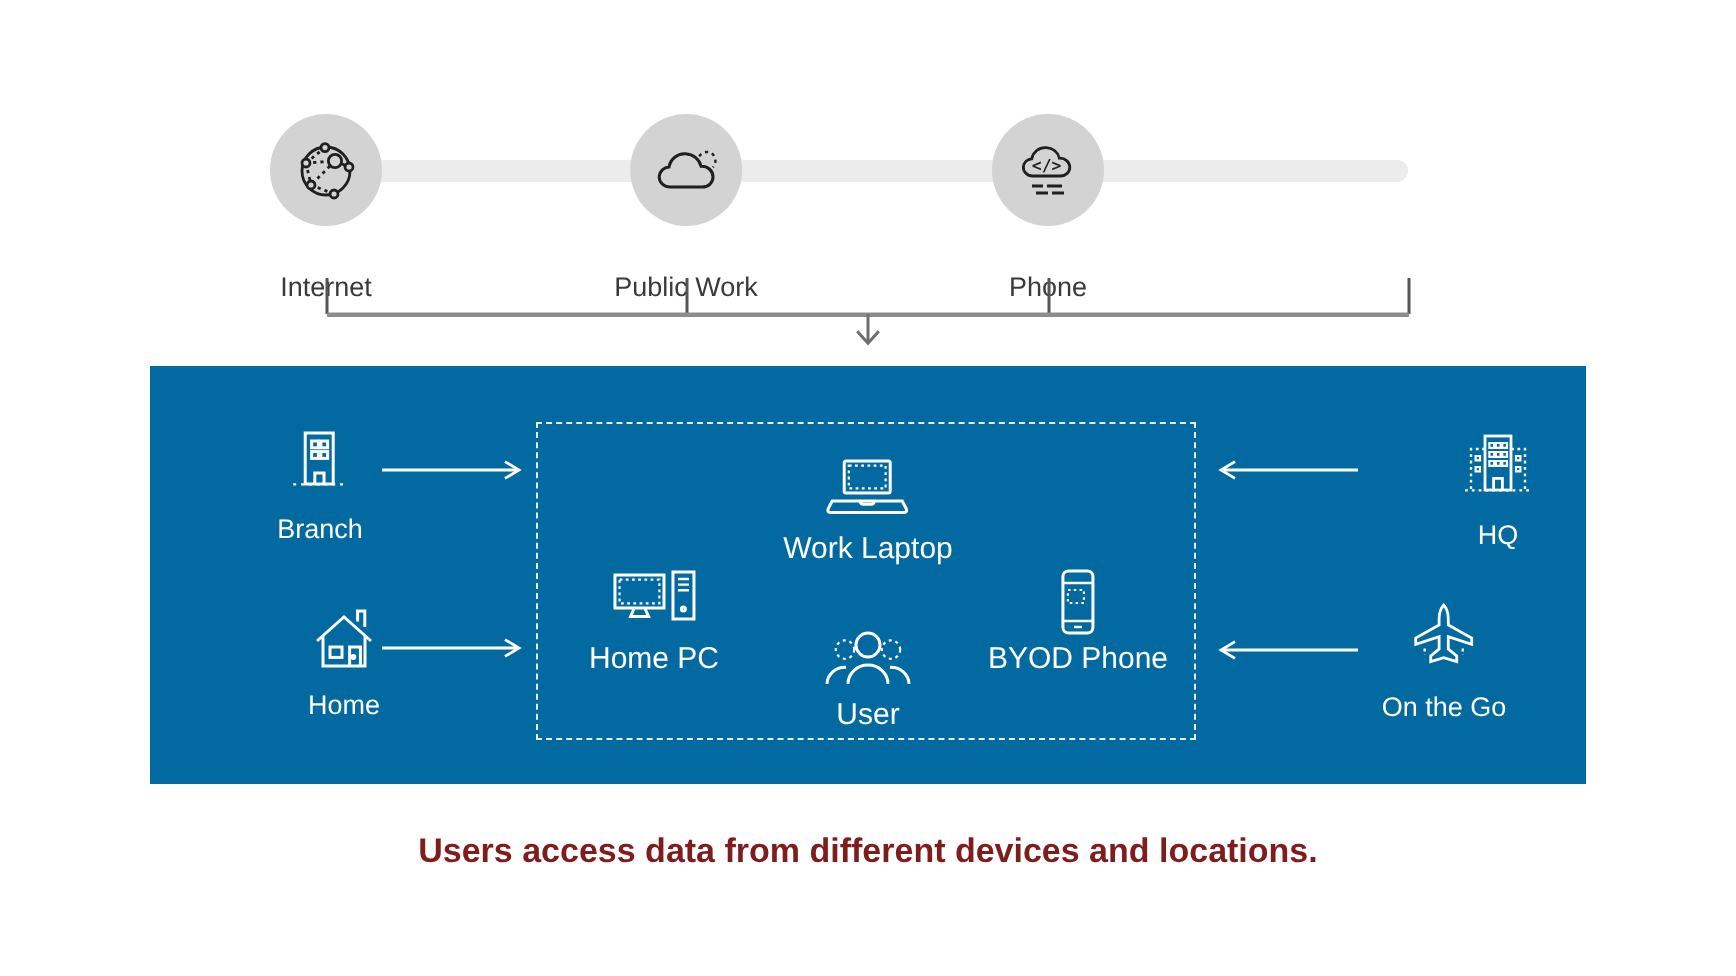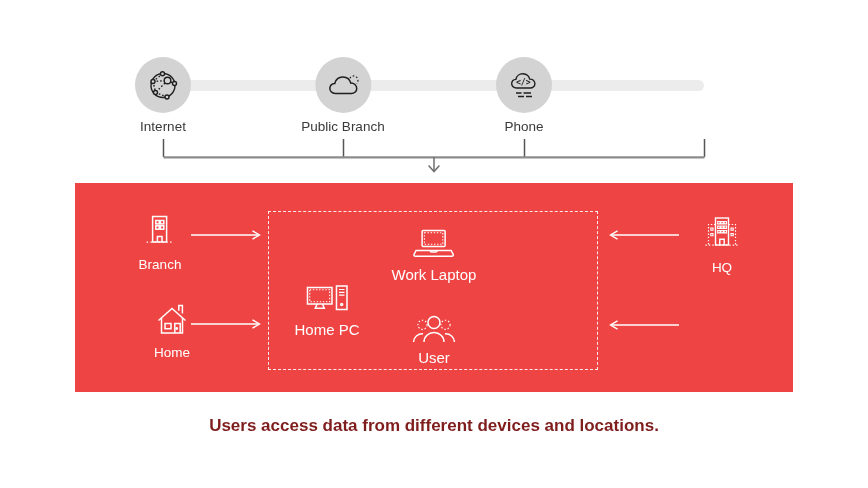--- a/index.html
+++ b/index.html
@@ -7,25 +7,25 @@
     position:relative; width:868px; height:488px; background:#ffffff;
     font-family:"Liberation Sans", sans-serif; overflow:hidden;
   }
   
   .track { position:absolute; left:163px; top:80px; width:541px; height:11px;
            background:#ececec; border-radius:5.5px; }
   .top-node { position:absolute; top:57px; transform:translateX(-50%);
               display:flex; flex-direction:column; align-items:center; }
   .top-circle { width:56px; height:56px; border-radius:50%; background:#d3d3d3;
                 display:flex; align-items:center; justify-content:center; }
-  .top-label { margin-top:6px; font-size:13.5px; color:#3a3a3a; white-space:nowrap; }
+  .top-label { margin-top:23px; font-size:13.5px; color:#3a3a3a; white-space:nowrap; }
   .bracket { position:absolute; left:0; top:0; }
   
   .panel { position:absolute; left:75px; top:183px; width:718px; height:209px;
-           background:#ef4444; }
+           background:#0369a1; }
   .loc-node { position:absolute; transform:translateX(-50%); display:flex;
               flex-direction:column; align-items:center; color:#ffffff; }
   .loc-label { font-size:13.5px; margin-top:8px; white-space:nowrap; color:#ffffff; }
   .dev-label { font-size:15px; white-space:nowrap; color:#ffffff; }
   .dashed-box { position:absolute; left:193px; top:28px; width:330px; height:159px;
                 border:1.6px dashed rgba(255,255,255,0.9); box-sizing:border-box; }
   .flow-arrow { position:absolute; }
   .caption { position:absolute; left:0; top:416px; width:100%; text-align:center;
              font-size:17px; font-weight:bold; color:#7f1d1d; }
   svg { display:block; }
@@ -59,21 +59,21 @@
 
   <div class="top-node" style="left:343px">
     <div class="top-circle">
       <svg width="36" height="28" viewBox="0 0 36 28">
         <g fill="none" stroke="#1f1f1f" stroke-width="1.5">
           <path stroke-dasharray="1.6 2" stroke-width="1.2" d="M24.5 7.2 C26 4.8 29.3 4.2 31.2 6.1 C33.1 8 33 11 31.3 12.6"></path>
           <path d="M10 22.5 C6.4 22.5 4.3 19.7 4.5 17.1 C4.7 14.5 6.8 12.7 9.4 12.5 C10.1 8.5 13.6 5.7 17.6 5.9 C21.6 6.1 24.6 8.7 25.4 12.1 C28.6 11.9 31.3 14.3 31.4 17.3 C31.5 20.3 29.1 22.5 26 22.5 Z"></path>
         </g>
       </svg>
     </div>
-    <div class="top-label">Public Branch</div>
+    <div class="top-label">Public Work</div>
   </div>
 
   <div class="top-node" style="left:524px">
     <div class="top-circle">
       <svg width="36" height="32" viewBox="0 0 36 32">
         <g fill="none" stroke="#1f1f1f" stroke-width="1.4">
           <path d="M10.5 19 C7.3 19 5.5 16.5 5.7 14.3 C5.9 12.1 7.7 10.6 9.9 10.4 C10.5 7 13.5 4.6 17 4.8 C20.5 5 23 7.2 23.7 10.1 C26.5 9.9 28.8 12 28.9 14.5 C29 17 26.9 19 24.2 19 Z"></path>
           <path stroke-width="1.6" d="M10 24 h5.5 M17.5 24 h7.5 M12 27.5 h6 M20 27.5 h6"></path>
         </g>
         <text x="17.3" y="16.3" font-size="8.2" font-weight="bold" text-anchor="middle" fill="#1f1f1f" font-family="'DejaVu Sans Mono', monospace">&lt;/&gt;</text>
@@ -116,36 +116,45 @@
           <path d="M6.5 19.5 L20 7.5 L33.5 19.5"></path>
           <path d="M9.5 17 V32 H30.5 V17"></path>
           <rect x="13" y="22.5" width="6" height="5.2"></rect>
           <path d="M22.8 32 V22.5 h5.4 V32"></path>
           <circle cx="24.7" cy="27.5" r="0.7" fill="#ffffff"></circle>
         </g>
       </svg>
       <div class="loc-label">Home</div>
     </div>
 
-    <div class="loc-node" style="left:647px; top:29px">
+    <div class="loc-node" style="left:674px; top:29px">
       <svg width="46" height="40" viewBox="0 0 46 40">
         <g fill="none" stroke="#ffffff" stroke-width="1.4">
           <rect x="16.5" y="6" width="13" height="27"></rect>
           <path d="M18.7 9.5 h2.4 v2.4 h-2.4 Z M21.9 9.5 h2.4 v2.4 h-2.4 Z M25.1 9.5 h2.4 v2.4 h-2.4 Z
                    M18.7 14 h2.4 v2.4 h-2.4 Z M21.9 14 h2.4 v2.4 h-2.4 Z M25.1 14 h2.4 v2.4 h-2.4 Z
                    M18.7 18.5 h2.4 v2.4 h-2.4 Z M21.9 18.5 h2.4 v2.4 h-2.4 Z M25.1 18.5 h2.4 v2.4 h-2.4 Z" stroke-width="1.1"></path>
           <path d="M20.8 33 v-5.8 h4.4 V33"></path>
           <path stroke-dasharray="1.4 1.8" stroke-width="1.2" d="M16.5 12.5 H9.5 V33 M29.5 12.5 H36.5 V33"></path>
           <path stroke-width="1.1" d="M11.8 16 h2.2 v2.2 h-2.2 Z M11.8 21.5 h2.2 v2.2 h-2.2 Z M32 16 h2.2 v2.2 h-2.2 Z M32 21.5 h2.2 v2.2 h-2.2 Z"></path>
           <path stroke-dasharray="1.4 2" stroke-width="1.2" d="M6.5 33.2 H39.5"></path>
         </g>
       </svg>
       <div class="loc-label">HQ</div>
     </div>
 
+    <div class="loc-node" style="left:647px; top:115px">
+      <svg width="40" height="40" viewBox="0 0 40 40">
+        <g fill="none" stroke="#ffffff" stroke-width="1.4">
+          <path d="M20 4.5 C21.8 6.5 22.3 9 22.3 11.5 V14.5 L34 21 V24.2 L22.3 20.3 V26.5 L26.5 30 V32.8 L20 30.8 L13.5 32.8 V30 L17.7 26.5 V20.3 L6 24.2 V21 L17.7 14.5 V11.5 C17.7 9 18.2 6.5 20 4.5 Z"></path>
+          <path stroke-dasharray="1.5 1.5" stroke-width="1.2" d="M10.5 26.2 v3.2 M29.5 26.2 v3.2"></path>
+        </g>
+      </svg>
+      <div class="loc-label">On the Go</div>
+    </div>
 
     <svg class="flow-arrow" style="left:115px; top:46px" width="72" height="12" viewBox="0 0 72 12">
       <g fill="none" stroke="#ffffff" stroke-width="1.4">
         <line x1="1" y1="6" x2="68" y2="6"></line>
           <path d="M62.5 1.8 L69.5 6 L62.5 10.2"></path>
       </g>
     </svg>
     <svg class="flow-arrow" style="left:115px; top:135px" width="72" height="12" viewBox="0 0 72 12">
       <g fill="none" stroke="#ffffff" stroke-width="1.4">
         <line x1="1" y1="6" x2="68" y2="6"></line>
@@ -201,19 +210,30 @@
             <circle stroke-dasharray="1.5 1.9" stroke-width="1.1" cx="34.5" cy="13.8" r="4.6"></circle>
             <path d="M2.5 31 a9 8.5 0 0 1 9.5 -8.3"></path>
             <path d="M43.5 31 a9 8.5 0 0 0 -9.5 -8.3"></path>
             <circle cx="23" cy="11.5" r="6"></circle>
             <path d="M13 31 a10 9.5 0 0 1 20 0"></path>
           </g>
         </svg>
         <div class="dev-label" style="margin-top:4px">User</div>
       </div>
 
+      <div class="loc-node" style="left:270px; top:71px">
+        <svg width="22" height="36" viewBox="0 0 22 36">
+          <g fill="none" stroke="#ffffff" stroke-width="1.5">
+            <rect x="3.5" y="2.5" width="15" height="31" rx="2.8"></rect>
+            <path stroke-width="1.2" d="M3.5 8.5 H18.5 M3.5 27.5 H18.5"></path>
+            <rect stroke-dasharray="1.3 1.6" stroke-width="1.1" x="6" y="12" width="8" height="6.5"></rect>
+            <path stroke-width="1.2" d="M9 30.5 h4"></path>
+          </g>
+        </svg>
+        <div class="dev-label" style="margin-top:2px">BYOD Phone</div>
+      </div>
 
     </div>
   </div>
 
   <div class="caption">Users access data from different devices and locations.</div>
 
 </div>
 
 </body></html>

